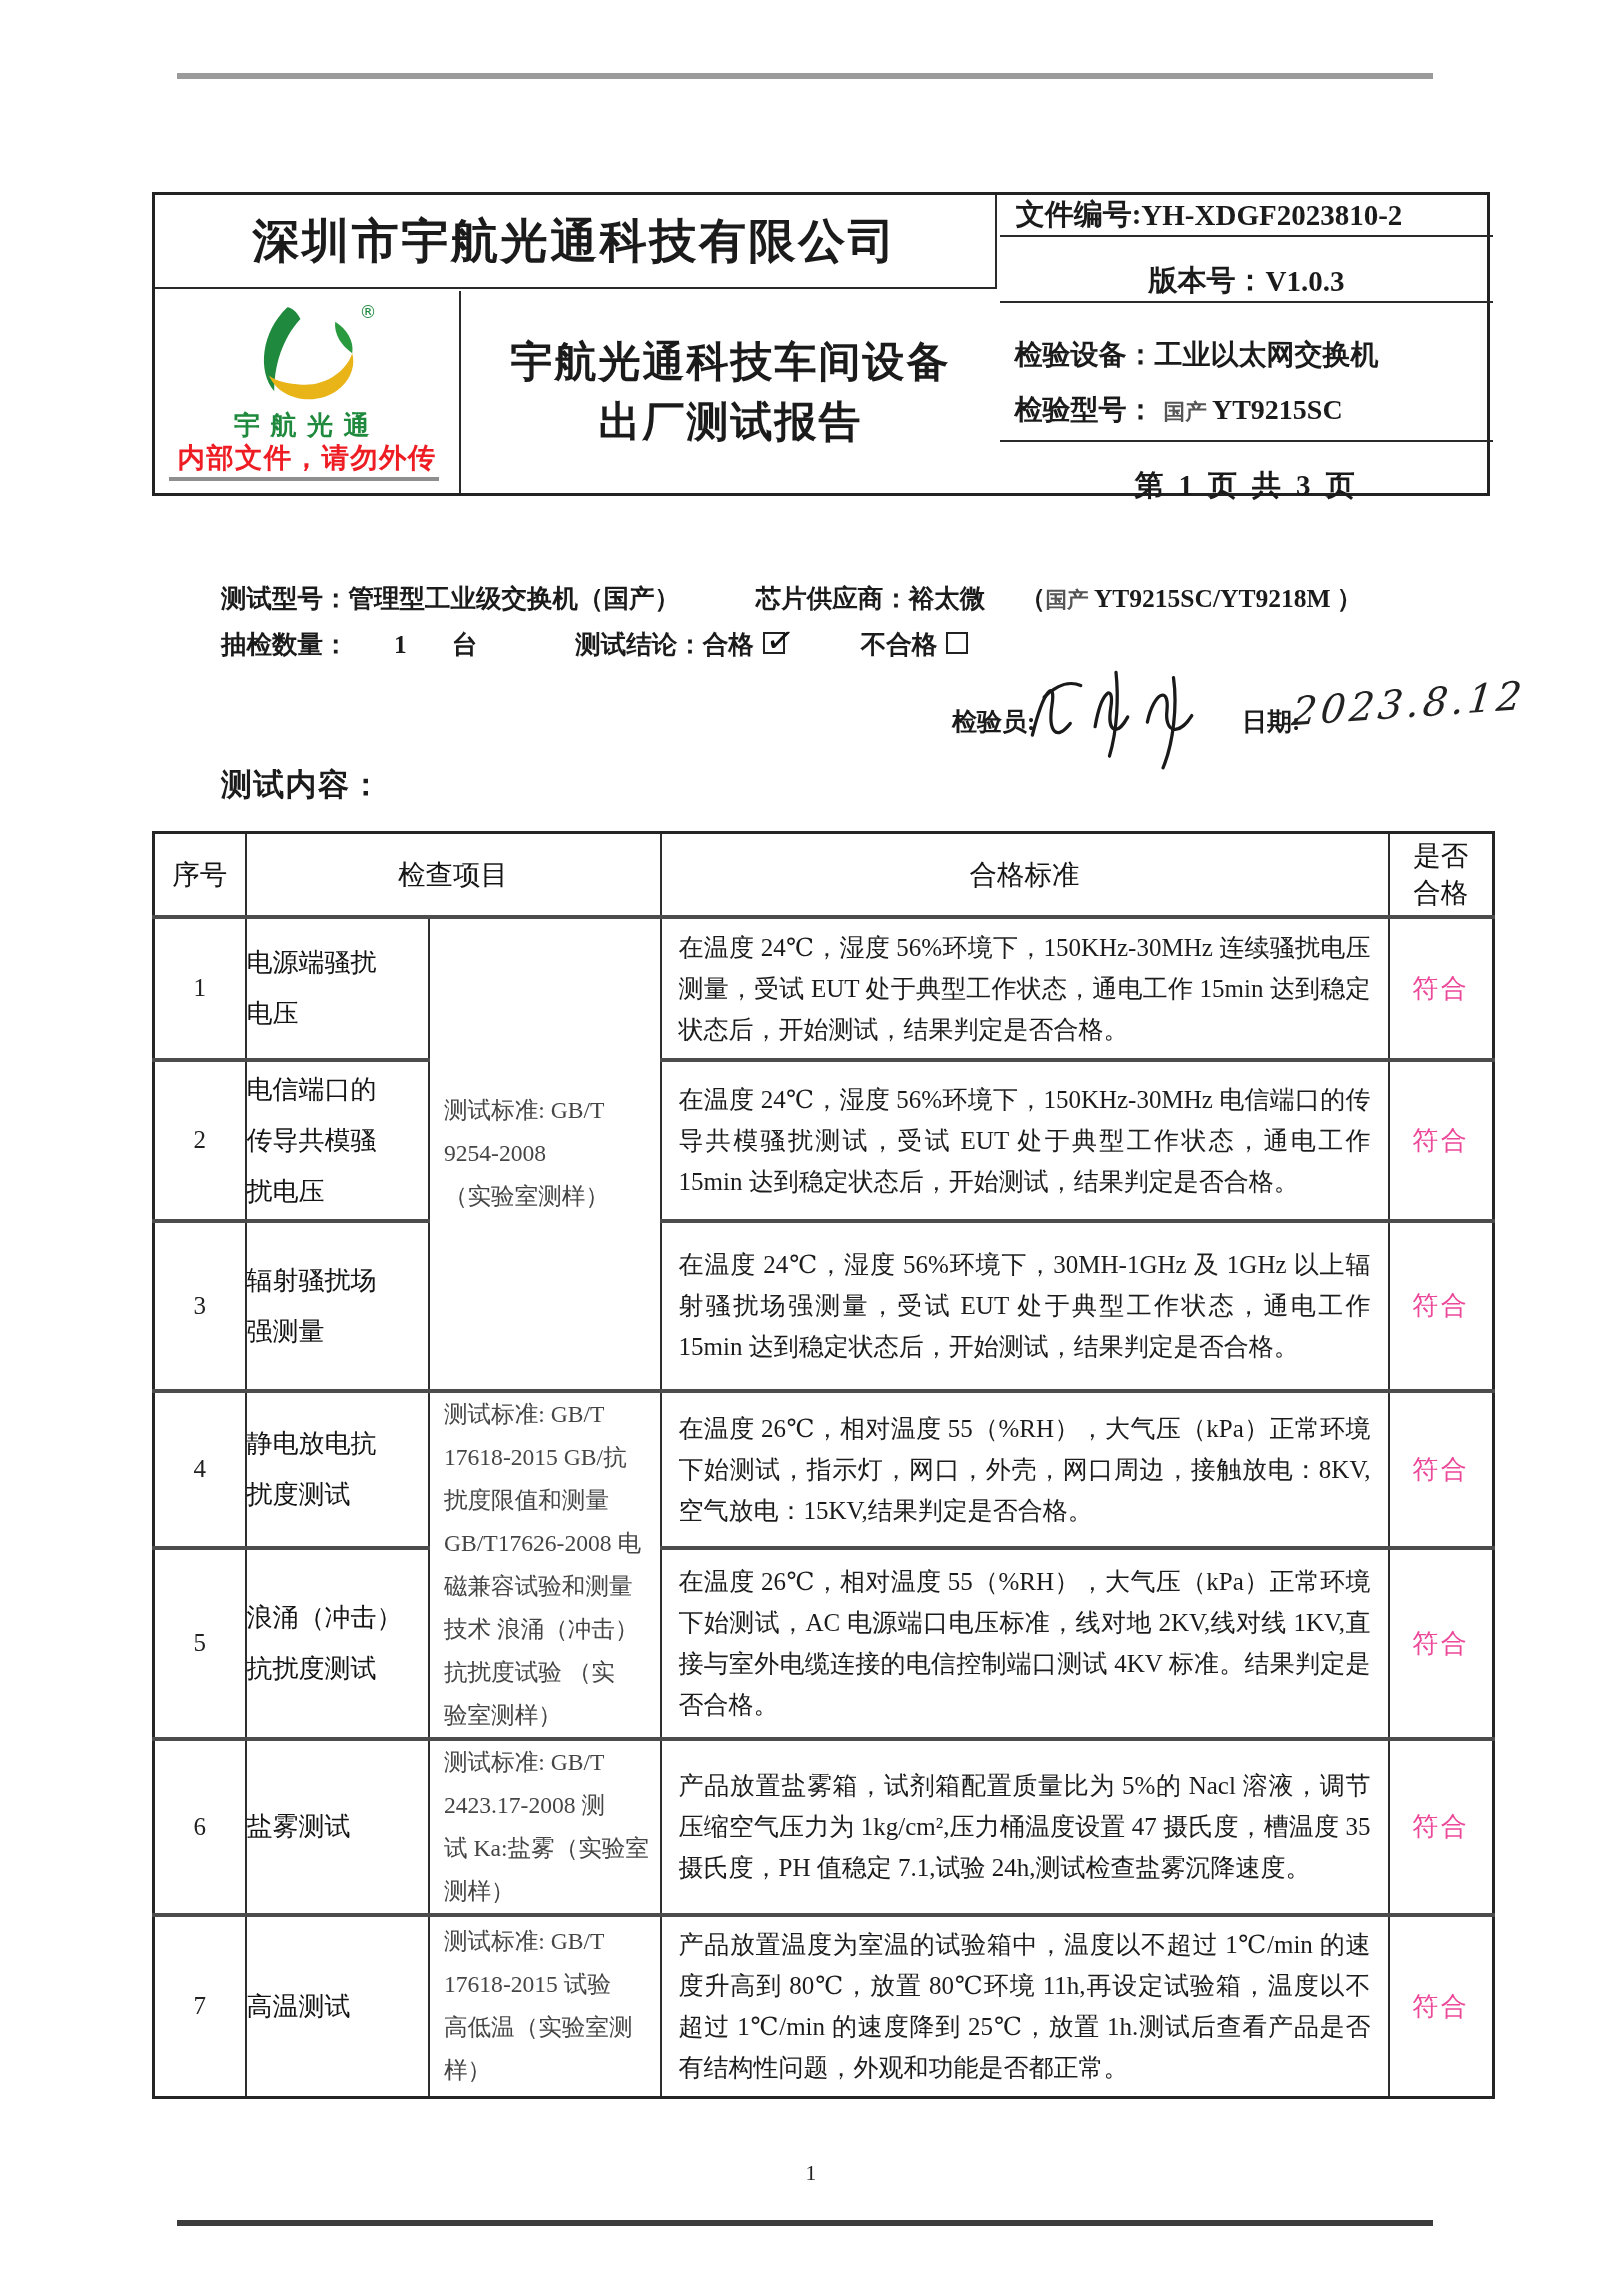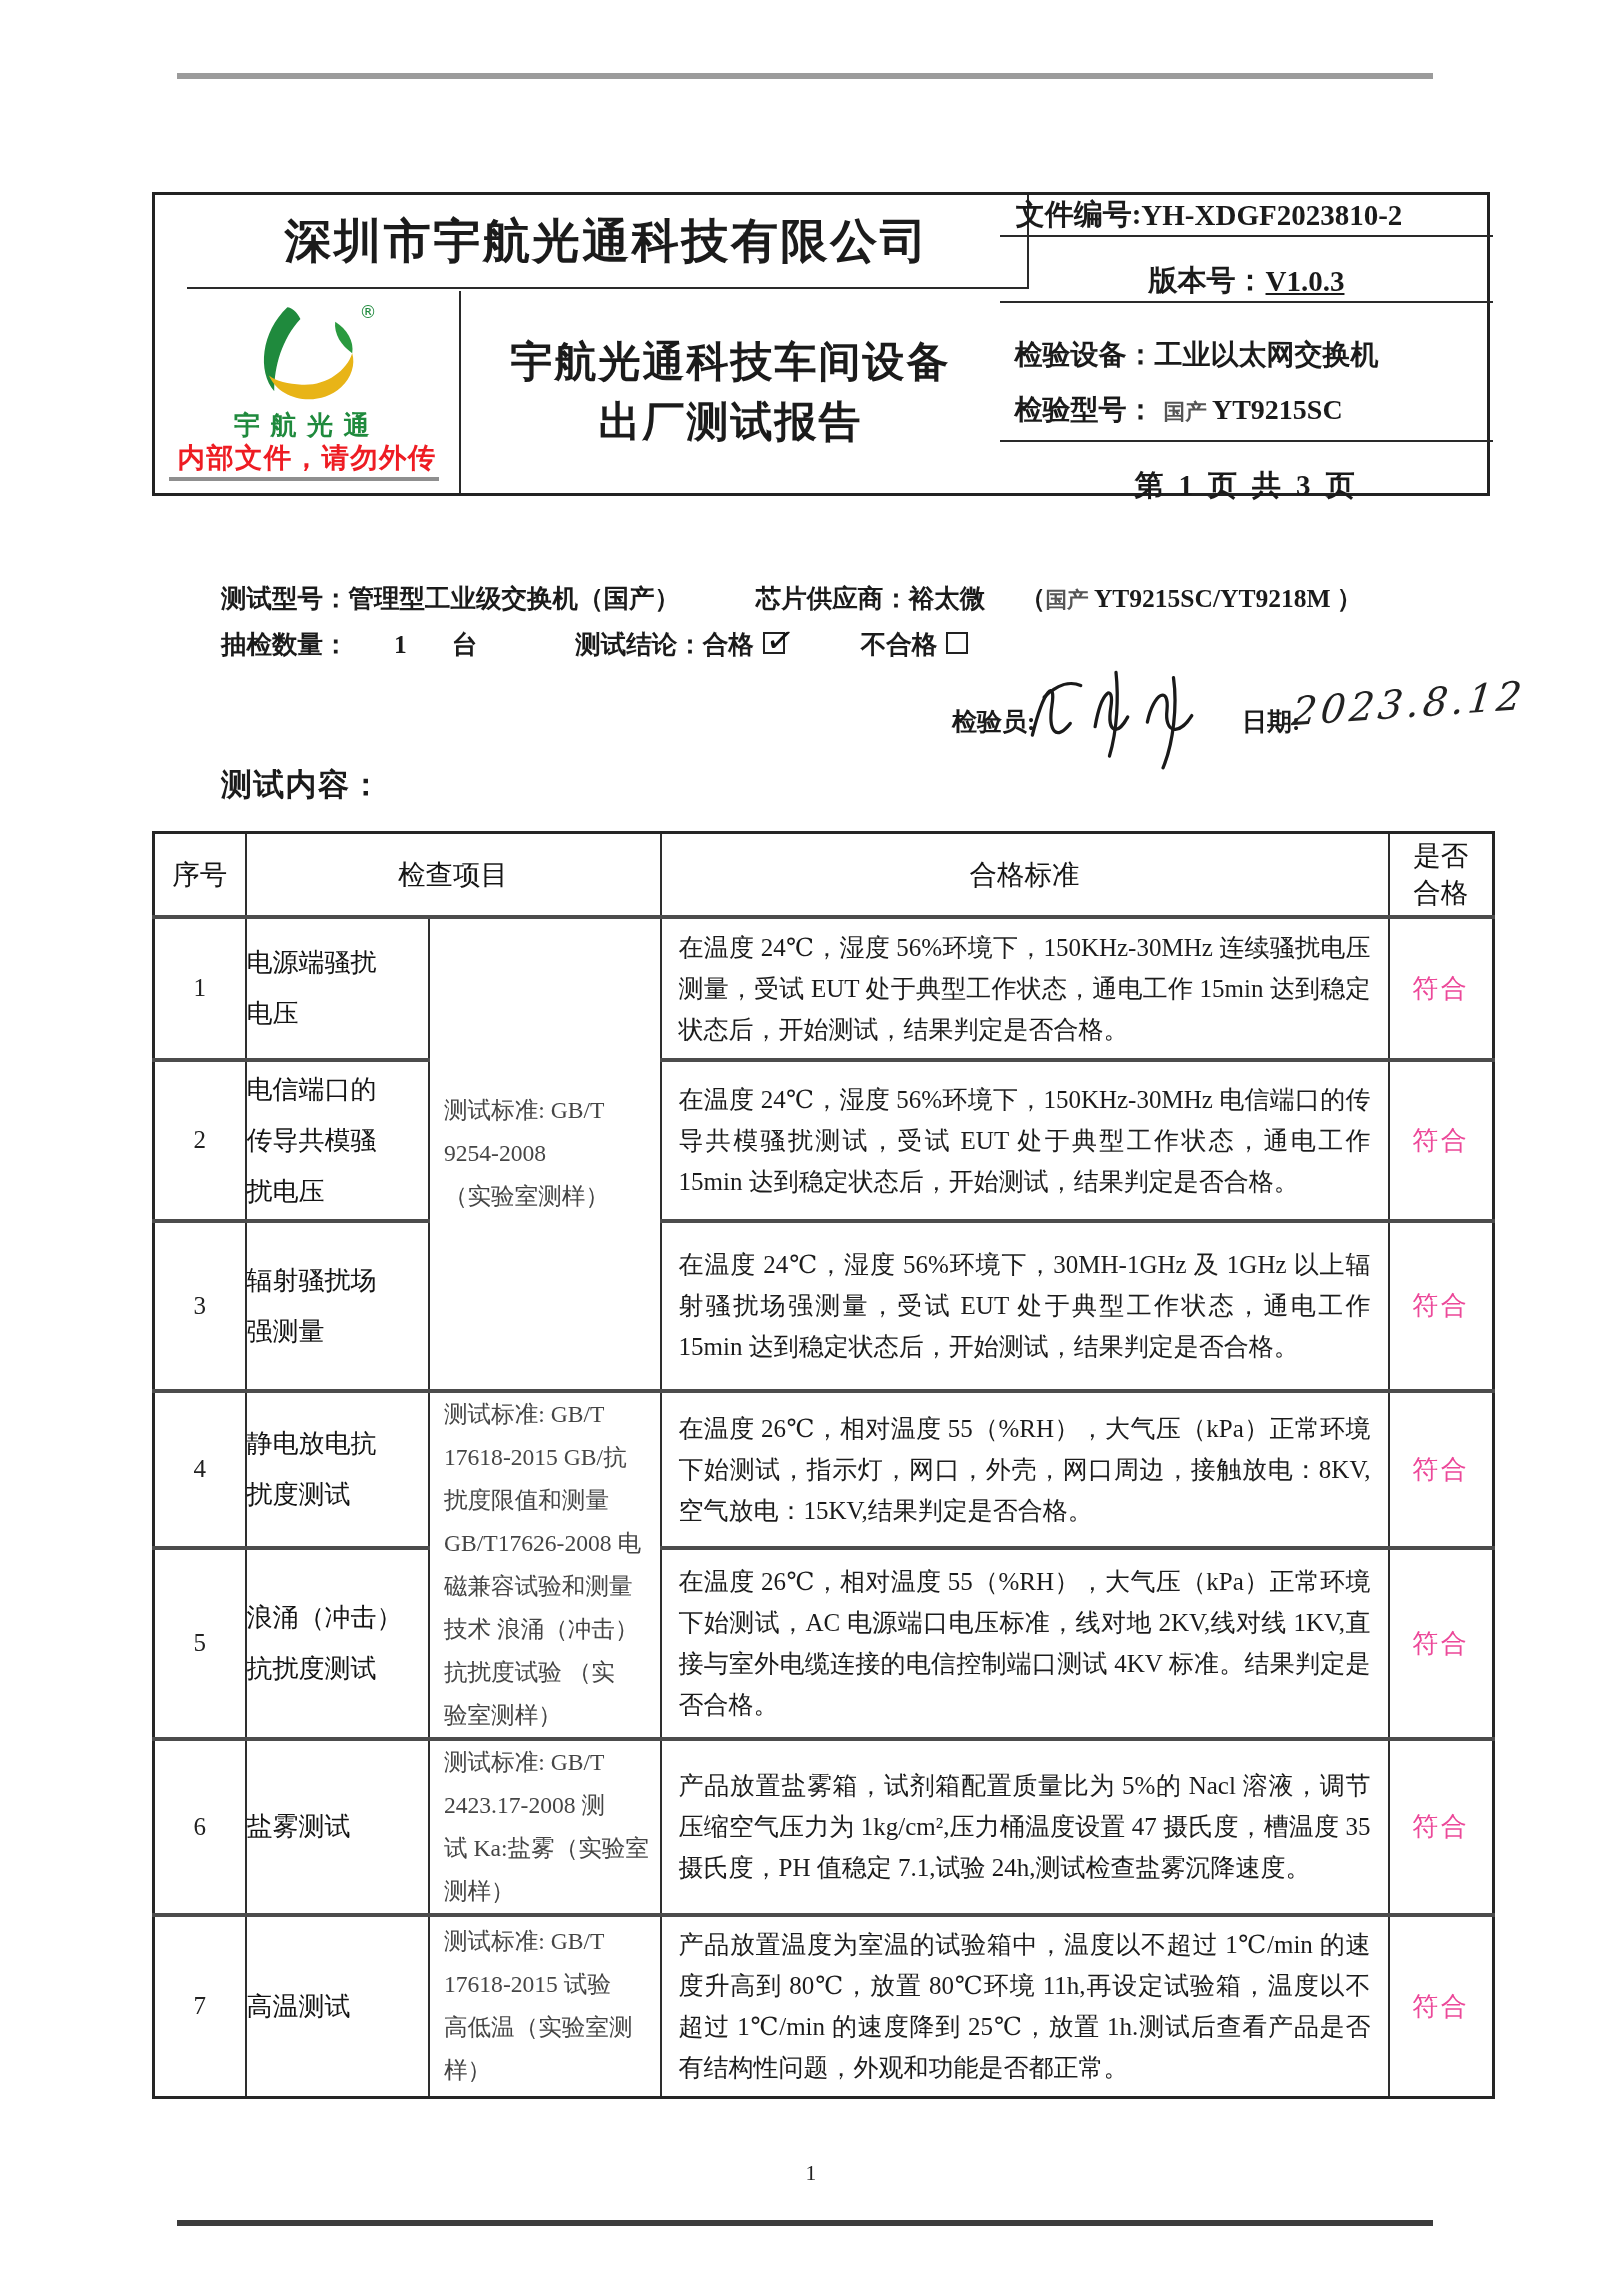--- a/index.html
+++ b/index.html
@@ -15,21 +15,21 @@
 
   
   .header-table {
     position:absolute; left:152px; top:192px; width:1338px; height:304px;
     border:3.3px solid #222;
   }
   .company-row {
     position:absolute; left:0; top:0; width:842px; height:94px;
     border-right:2.6px solid #2a2a2a; border-bottom:2.6px solid #2a2a2a;
     display:flex; align-items:center; justify-content:center;
-    font-size:47px; font-weight:bold; letter-spacing:2.6px;margin-left:32px;
+    font-size:47px; font-weight:bold; letter-spacing:2.6px;
   }
   .logo-cell {
     position:absolute; left:0; top:96px; width:306px; height:202px;
     border-right:2px solid #2a2a2a; text-align:center;
   }
   .logo-svg { display:block; margin:6.5px auto 0 auto; }
   .brand-text { font-size:26px; font-weight:bold; color:#1f8a3d; letter-spacing:10.5px; line-height:29px; }
   .confidential { font-size:27.5px; font-weight:bold; color:#ee1c23; line-height:35px; letter-spacing:1.3px; }
   .logo-underline { position:absolute; left:14.4px; bottom:11.8px; width:270px; height:4.6px; background:#8f8f8f; }
   .title-cell {
@@ -115,21 +115,21 @@
       <div>出厂测试报告</div>
     </div>
 
     <div class="right-col">
       <div class="rrow rrow1">
         <span>文件编号:</span>
           <span>YH-XDGF2023810-2</span>
       </div>
       <div class="rrow rrow2">
         <span>版本号：</span>
-          <span style="margin-left:1px;text-decoration:underline;">V1.0.3</span>
+          <span style="margin-left:1px;">V1.0.3</span>
       </div>
       <div class="rrow rrow3">
         <div>
           <span>检验设备：</span><span>工业以太网交换机</span>
         </div>
         <div>
           <span>检验型号：</span><span class="origin-small">国产</span><span>YT9215SC</span>
         </div>
       </div>
       <div class="rrow rrow4">第 1 页 共 3 页</div>

